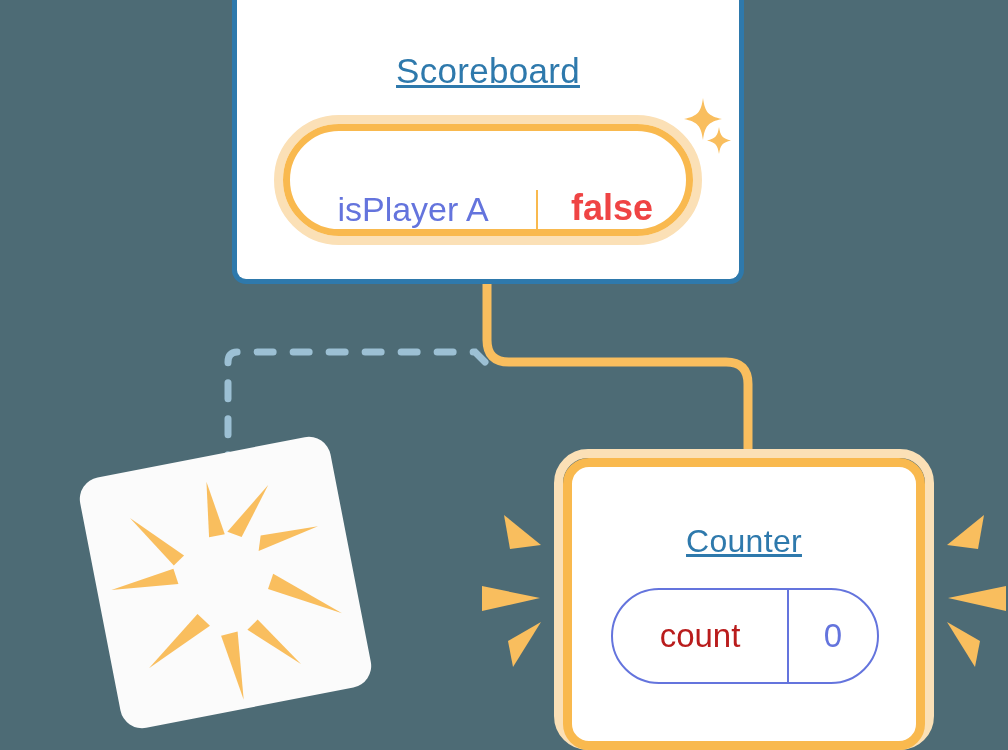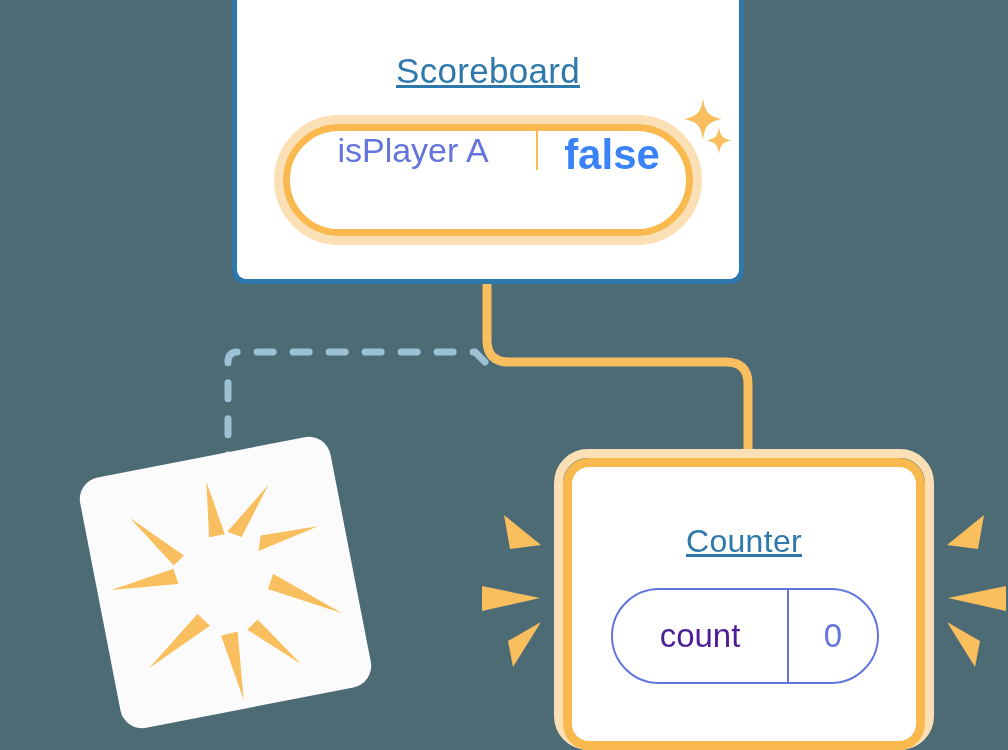--- a/index.html
+++ b/index.html
@@ -61,40 +61,40 @@
     left: 283px;
     top: 124px;
     width: 410px;
     height: 112px;
     border: 7px solid #f9b94e;
     border-radius: 56px;
     box-sizing: border-box;
     background: #ffffff;
     z-index: 8;
     display: flex;
-    align-items: flex-start;
+    align-items: flex-end;
   }
   .pill-key {
     flex: 0 0 248px;
     display: flex;
     align-items: center;
     justify-content: center;
     font-size: 34px;
     color: #6474dd;
     border-right: 2px solid #f9b94e;
     box-sizing: border-box;
   }
   .pill-val {
     flex: 1 1 auto;
     display: flex;
     align-items: center;
     justify-content: center;
-    font-size: 42px;
+    font-size: 36px;
     font-weight: bold;
-    color: #3b82f6;
+    color: #ef4444;
   }
   
   .sparkle {
     position: absolute;
     z-index: 9;
   }
   
   .connector-orange, .connector-dashed {
     position: absolute;
     left: 0;
@@ -165,21 +165,21 @@
     display: flex;
     align-items: stretch;
     z-index: 7;
   }
   .count-key {
     flex: 0 0 176px;
     display: flex;
     align-items: center;
     justify-content: center;
     font-size: 33px;
-    color: #4c1d95;
+    color: #b91c1c;
     border-right: 2px solid #6474dd;
     box-sizing: border-box;
   }
   .count-val {
     flex: 1 1 auto;
     display: flex;
     align-items: center;
     justify-content: center;
     font-size: 33px;
     color: #6474dd;

